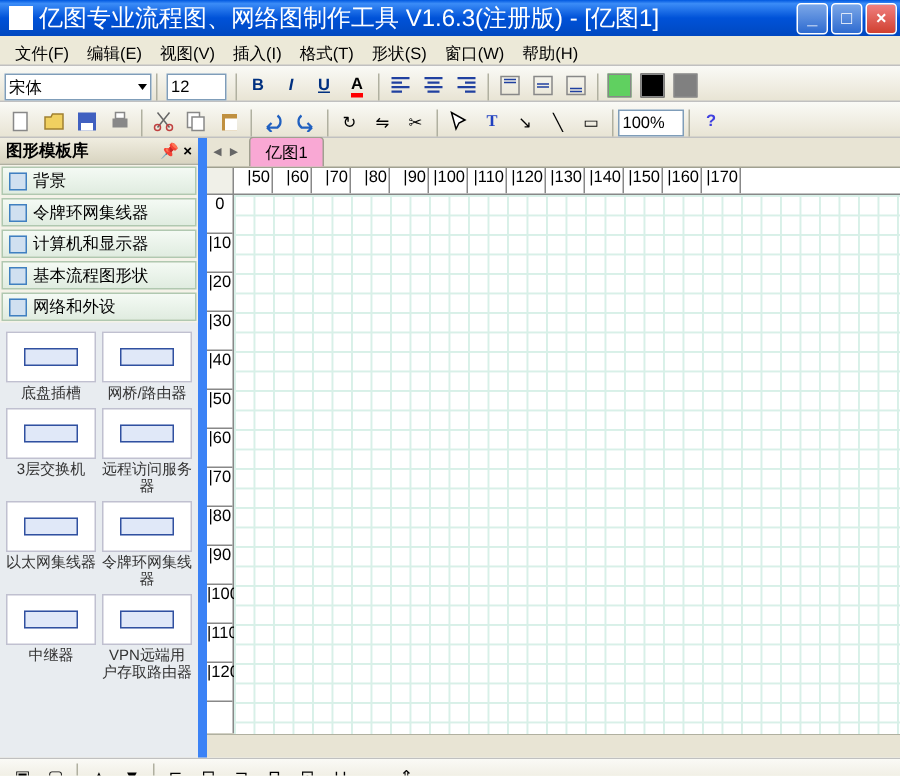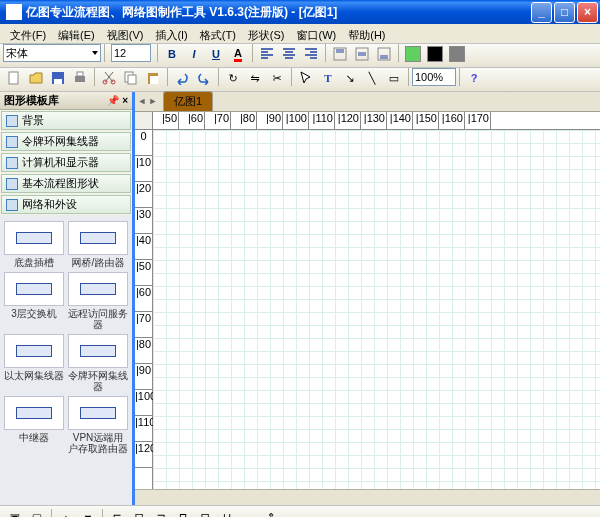--- a/index.html
+++ b/index.html
@@ -1,56 +1,56 @@
 <!DOCTYPE html>
 <html><head>
 <meta charset="utf-8">
 <style>
 * { margin: 0; padding: 0; box-sizing: border-box; font-family: "SimSun", "宋体", sans-serif; font-size: 11px; }
 body { background: #ece9d8; width: 600px; height: 517px; overflow: hidden; }
 
 .titlebar { height: 24px; background: linear-gradient(to bottom, #0058e0, #3b8cf7 10%, #0052d8 50%, #0048c0); display: flex; align-items: center; padding: 0 2px; }
 .titlebar-icon { width: 16px; height: 16px; background: #fff; margin: 0 4px; }
-.titlebar-text { color: #fff; font-weight: bold; flex: 1; font-size: 12px; }
+.titlebar-text { color: #fff; font-weight: normal; flex: 1; font-size: 16px; }
 .winbtn { width: 21px; height: 21px; margin-left: 2px; border: 1px solid #fff; border-radius: 3px; display: flex; align-items: center; justify-content: center; color: #fff; font-weight: bold; font-size: 12px; }
 .winbtn.min { background: linear-gradient(#7ba7e8,#2e6bd0); }
 .winbtn.max { background: linear-gradient(#7ba7e8,#2e6bd0); }
 .winbtn.close { background: linear-gradient(#f08080,#d04030); }
 
 .menubar { height: 20px; background: #ece9d8; display: flex; padding: 0 4px; border-bottom: 1px solid #c0c0c0; }
 .menu-item { padding: 4px 6px; cursor: default; }
 
-.toolbar { height: 24px; background: linear-gradient(#fafaf6,#e8e4d4); border-bottom: 1px solid #c0c0c0; display: flex; align-items: flex-start; padding: 0 3px; }
+.toolbar { height: 24px; background: linear-gradient(#fafaf6,#e8e4d4); border-bottom: 1px solid #c0c0c0; display: flex; align-items: flex-end; padding: 0 3px; }
 .tb-sep { width: 1px; height: 18px; background: #b0b0a0; margin: 0 3px; }
 .tb-btn { width: 20px; height: 20px; display: flex; align-items: center; justify-content: center; margin: 0 1px; cursor: default; }
 .tb-btn svg { width: 14px; height: 14px; }
 .font-select { width: 98px; height: 18px; border: 1px solid #7f9db9; background: #fff; padding: 0 2px; display: flex; align-items: center; justify-content: space-between; }
 .size-select { width: 40px; height: 18px; border: 1px solid #7f9db9; background: #fff; padding: 0 2px; display: flex; align-items: center; margin: 0 3px; }
 .dropdown-arrow { width: 0; height: 0; border-left: 3px solid transparent; border-right: 3px solid transparent; border-top: 4px solid #000; }
 .tb-text { font-weight: bold; padding: 0 3px; }
 .color-swatch { width: 16px; height: 16px; border: 1px solid #888; }
 .zoom-box { width: 44px; height: 18px; border: 1px solid #7f9db9; background: #fff; display: flex; align-items: center; padding: 0 2px; }
 
 .main { display: flex; height: 413px; }
-.sidebar { width: 172px; border-right: 3px solid #3b82f6; display: flex; flex-direction: column; background: #f4f2e8; }
+.sidebar { width: 172px; border-right: 6px solid #3b82f6; display: flex; flex-direction: column; background: #f4f2e8; }
 .sidebar-header { height: 18px; background: linear-gradient(#f0ede0,#d8d4c0); border-bottom: 1px solid #b0b0a0; padding: 0 4px; display: flex; align-items: center; font-weight: bold; justify-content: space-between; }
 .pin { font-size: 10px; }
 .cat-item { height: 19px; border: 1px solid #b0c8b0; background: linear-gradient(#f4faf4,#e0ece0); margin: 1px; padding: 0 4px; display: flex; align-items: center; gap: 4px; cursor: default; }
 .cat-icon { width: 12px; height: 12px; border: 1px solid #4080c0; background: #d0e0f0; }
 .shape-grid { flex: 1; background: #e8ecf0; overflow-y: auto; padding: 6px 4px; display: grid; grid-template-columns: 1fr 1fr; gap: 4px; align-content: start; }
 .shape-cell { display: flex; flex-direction: column; gap: 2px; }
 .shape-preview { width: 60px; height: 34px; background: #fff; border: 1px solid #c0c0d0; display: flex; align-items: center; justify-content: center; }
 .shape-preview .dev { width: 36px; height: 12px; border: 1px solid #3050a0; background: #e0e8f8; }
 .shape-label { font-size: 10px; text-align: center; color: #333; line-height: 11px; }
 
 .canvas-area { flex: 1; display: flex; flex-direction: column; background: #fff; position: relative; }
 .tabs { height: 20px; background: #e8e4d4; display: flex; align-items: flex-end; padding-left: 28px; border-bottom: 1px solid #a0a090; position: relative; }
 .tabs-nav { position: absolute; left: 2px; top: 2px; display: flex; gap: 1px; }
 .tabs-nav span { width: 10px; height: 14px; display: inline-flex; align-items: center; justify-content: center; color: #666; font-size: 9px; }
-.doc-tab { background: #a16207; border: 1px solid #a0a090; border-bottom: none; padding: 2px 10px; border-radius: 3px 3px 0 0; }
+.doc-tab { background: #f9a8d4; border: 1px solid #a0a090; border-bottom: none; padding: 2px 10px; border-radius: 3px 3px 0 0; }
 .hruler { height: 18px; background: #fff; border-bottom: 1px solid #888; margin-left: 18px; display: flex; font-size: 8px; overflow: hidden; }
 .hruler div { width: 26px; border-right: 1px solid #888; text-align: right; padding-right: 1px; flex-shrink: 0; position: relative; }
 .ruler-corner { position: absolute; left: 0; top: 20px; width: 18px; height: 18px; background: #f0f0e8; border-right: 1px solid #888; border-bottom: 1px solid #888; }
 .canvas-body { flex: 1; display: flex; overflow: hidden; }
 .vruler { width: 18px; background: #fff; border-right: 1px solid #888; font-size: 8px; }
 .vruler div { height: 26px; border-bottom: 1px solid #888; text-align: center; }
 .canvas { flex: 1; background: #fff; position: relative; overflow: auto; }
 .grid { width: 500px; height: 500px; background-image:
   linear-gradient(#d8f0e8 1px, transparent 1px),
   linear-gradient(90deg, #d8f0e8 1px, transparent 1px),

